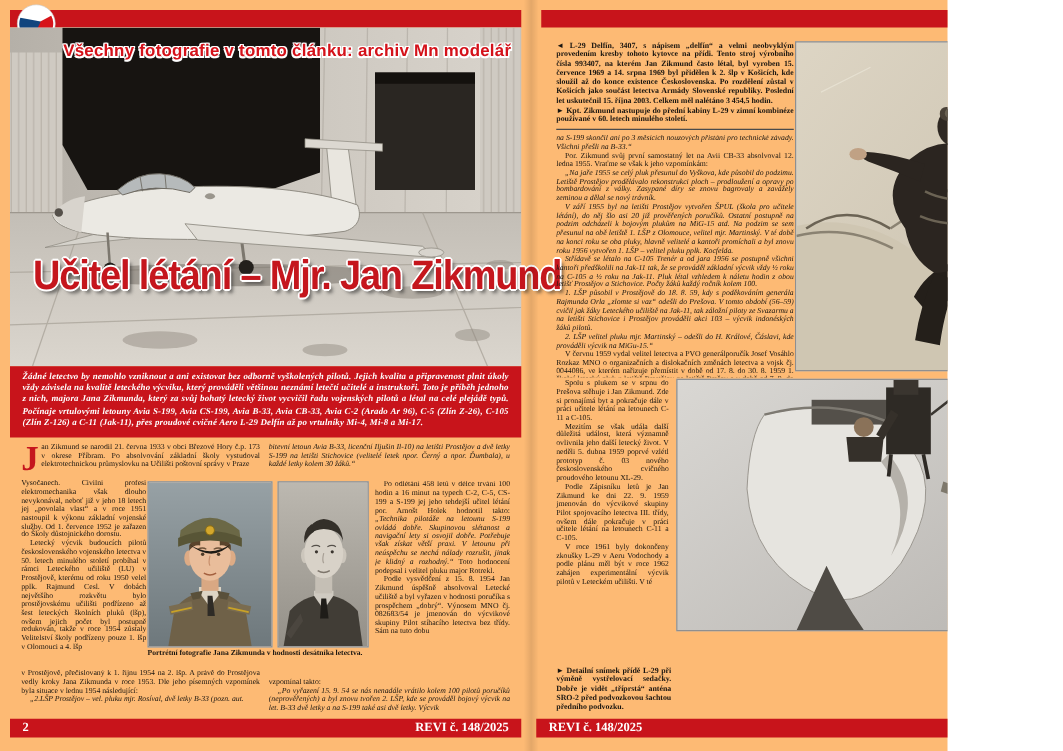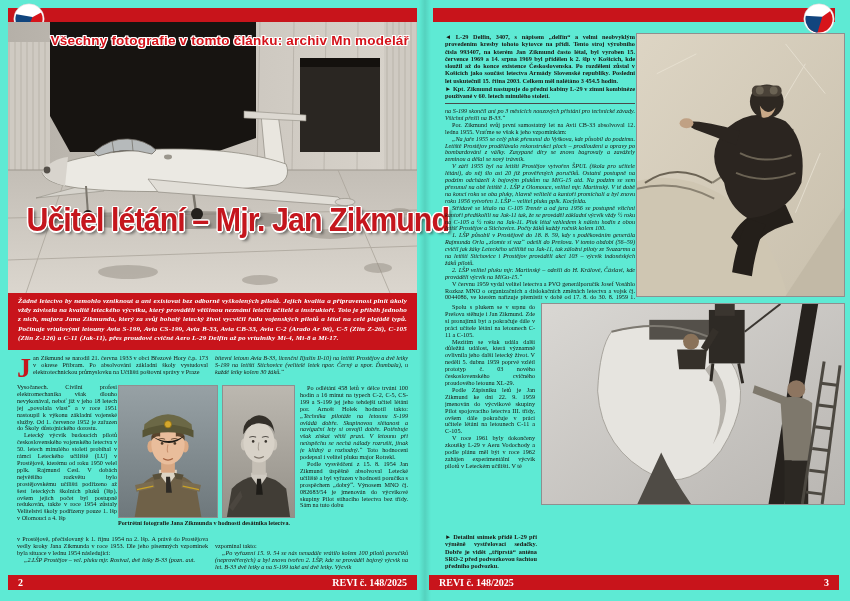--- a/index.html
+++ b/index.html
@@ -1,16 +1,16 @@
 <!DOCTYPE html>
 <html><head>
 <meta charset="utf-8">
 <style>
   html,body{margin:0;padding:0;background:#ffffff;}
-  #spread{position:relative;width:850px;height:601px;background:#5eead4;overflow:hidden;
+  #spread{position:relative;width:758px;height:601px;background:#fdba74;overflow:hidden;
           font-family:"Liberation Serif",serif;}
   .abs{position:absolute;}
   
   .redband{background:#c8141b;}
   
   .t{font-family:"Liberation Serif",serif;font-size:6.2px;line-height:6.9px;
      text-align:justify;color:#191510;}
   .t p{margin:0;}
   .ind{text-indent:7px;}
   .it{font-style:italic;}

